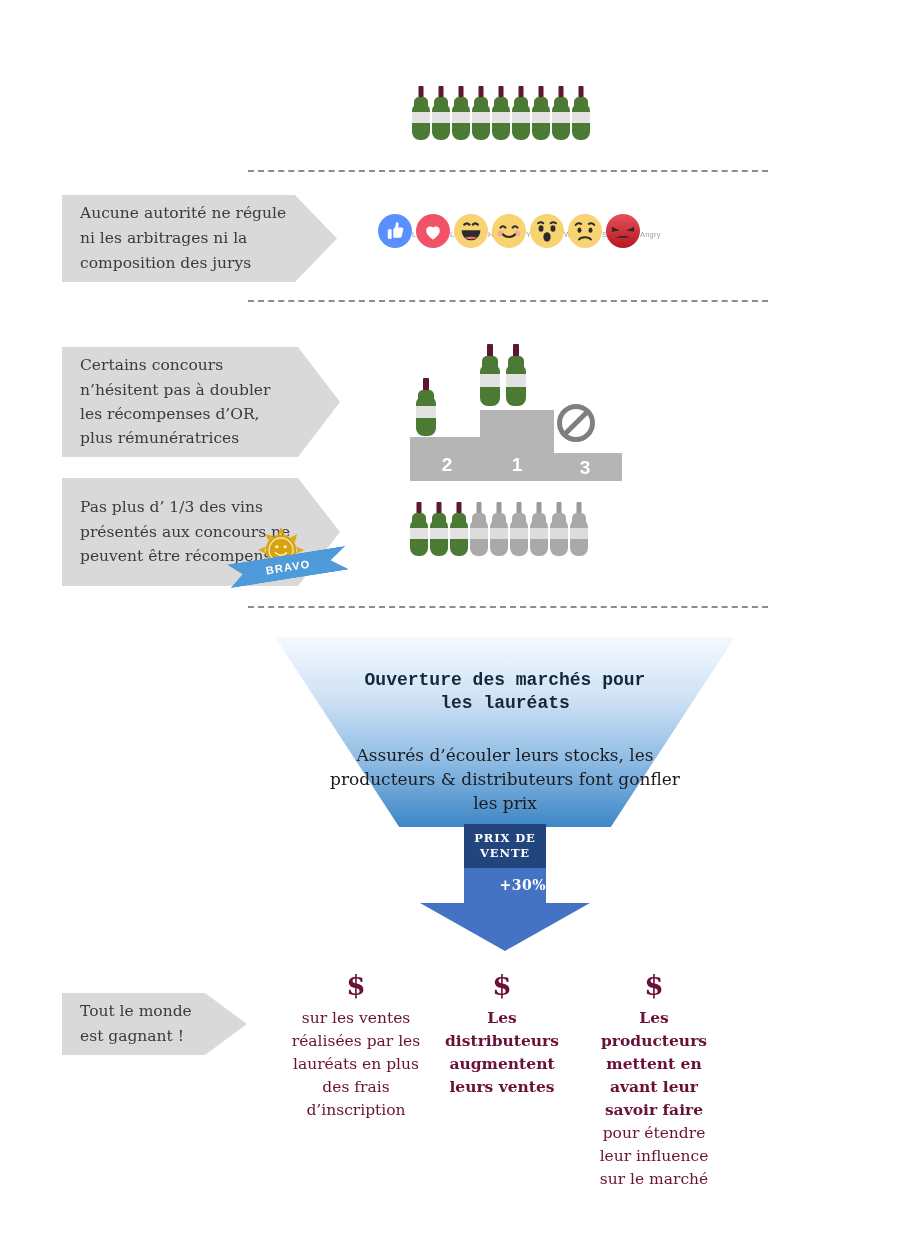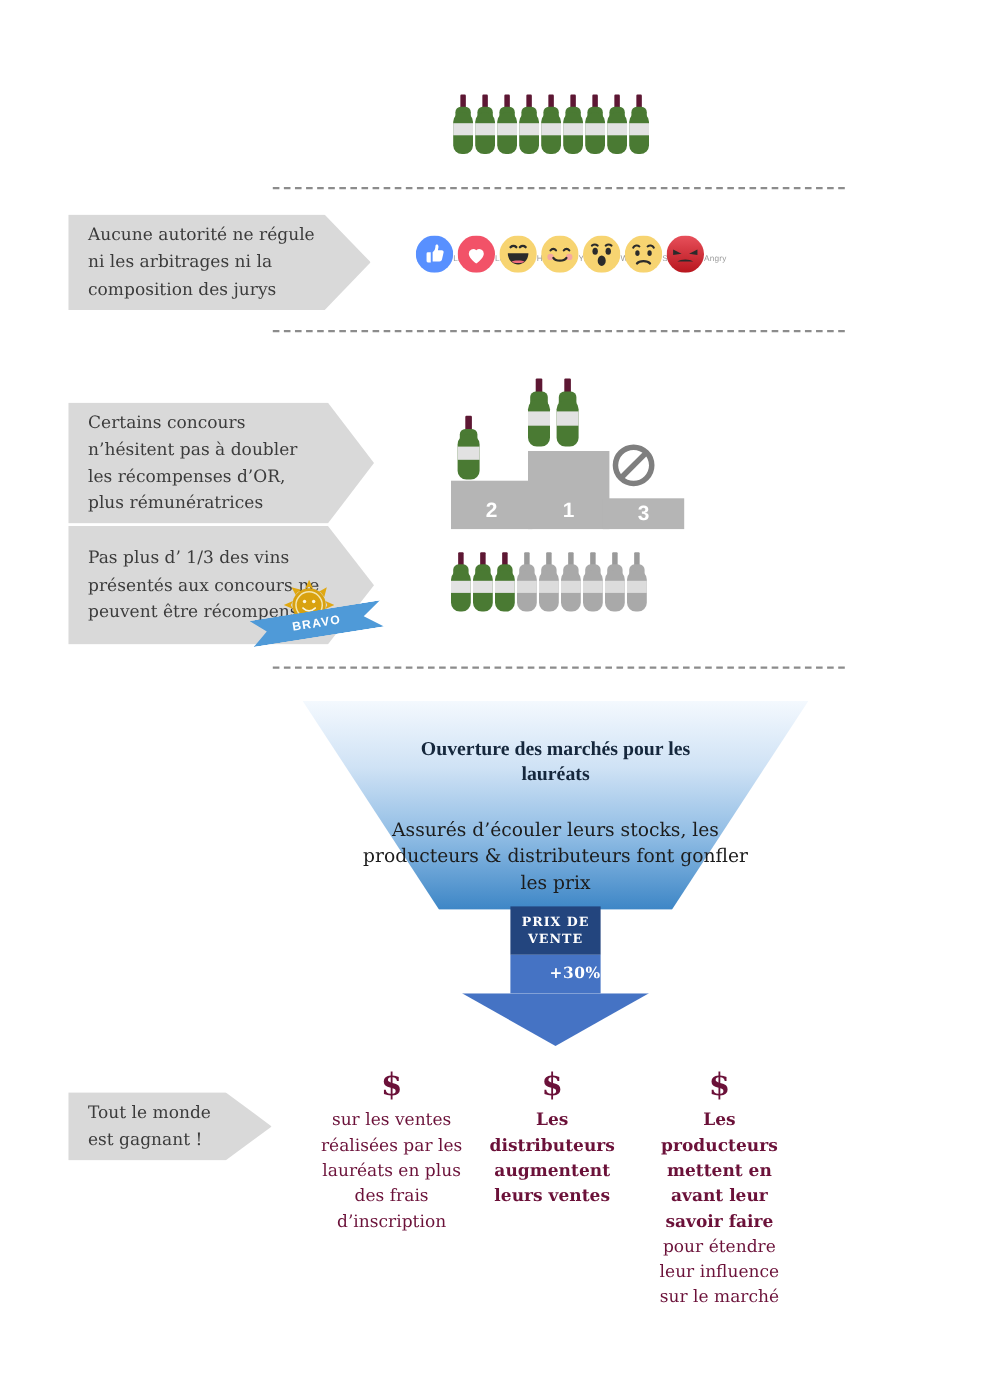--- a/index.html
+++ b/index.html
@@ -67,21 +67,21 @@
   .funnel{position:absolute;}
   .funnel .shape{
     position:absolute;inset:0;
     background:linear-gradient(180deg,#3d86c6 0%,#8fbce4 35%,#cfe2f5 68%,#f4f9fe 100%);
     clip-path:polygon(25.5% 0, 74.5% 0, 100% 100%, 0 100%);
     transform:scaleY(1);
   }
   .funnel .inner{position:absolute;inset:0;display:flex;flex-direction:column;align-items:center;}
   .funnel h2{
     margin:0;padding-top:32px;font-size:18px;line-height:1.28;color:#15273c;
-    text-align:center;font-family:Liberation Serif, serif;font-weight:bold;
+    text-align:center;font-family:Liberation Mono, monospace;font-weight:bold;
   }
   .funnel p{
     margin:0;padding-top:28px;font-size:17px;line-height:1.42;color:#1c1c1c;
     text-align:center;font-family:"DejaVu Serif",serif;
   }
 
   
   .pricearrow{position:absolute;width:170px;}
   .pa-head{
     background:#23457e;color:#fff;text-align:center;
@@ -253,21 +253,21 @@
             <path d="M7 15l9 4.5-9 1.5z" fill="#2b2b2b"></path>
             <path d="M33 15l-9 4.5 9 1.5z" fill="#2b2b2b"></path>
             <path d="M11.5 28c3.5-3 13.5-3 17 0z" fill="#2b2b2b"></path>
           </svg></div>
         <div class="rlabel">Angry</div>
       </div>
     </div>
 
   <div class="dashed" style="left:248px;top:300px;width:520px;"></div>
 
-  <div class="callout right" style="left:62px;top:366px;width:278px;height:110px;">
+  <div class="callout right" style="left:62px;top:347px;width:278px;height:110px;">
     <span class="txt" style="font-size:15.5px;line-height:1.58;">Certains concours n’hésitent pas à doubler les récompenses d’OR, plus rémunératrices</span>
   </div>
 
   <div style="position:absolute;left:400px;top:340px;width:230px;height:145px;">
 
     <div class="bottle-row" style="left:16px;top:38px;gap:3px;">
         <div class="bottle" style="width: 20px; height: 58px;">
           <div class="neck" style="width:6px;height:18px;"></div>
           <div class="shoulder" style="width:16px;height:13px;top:12px;"></div>
           <div class="body" style="height:41px;">

